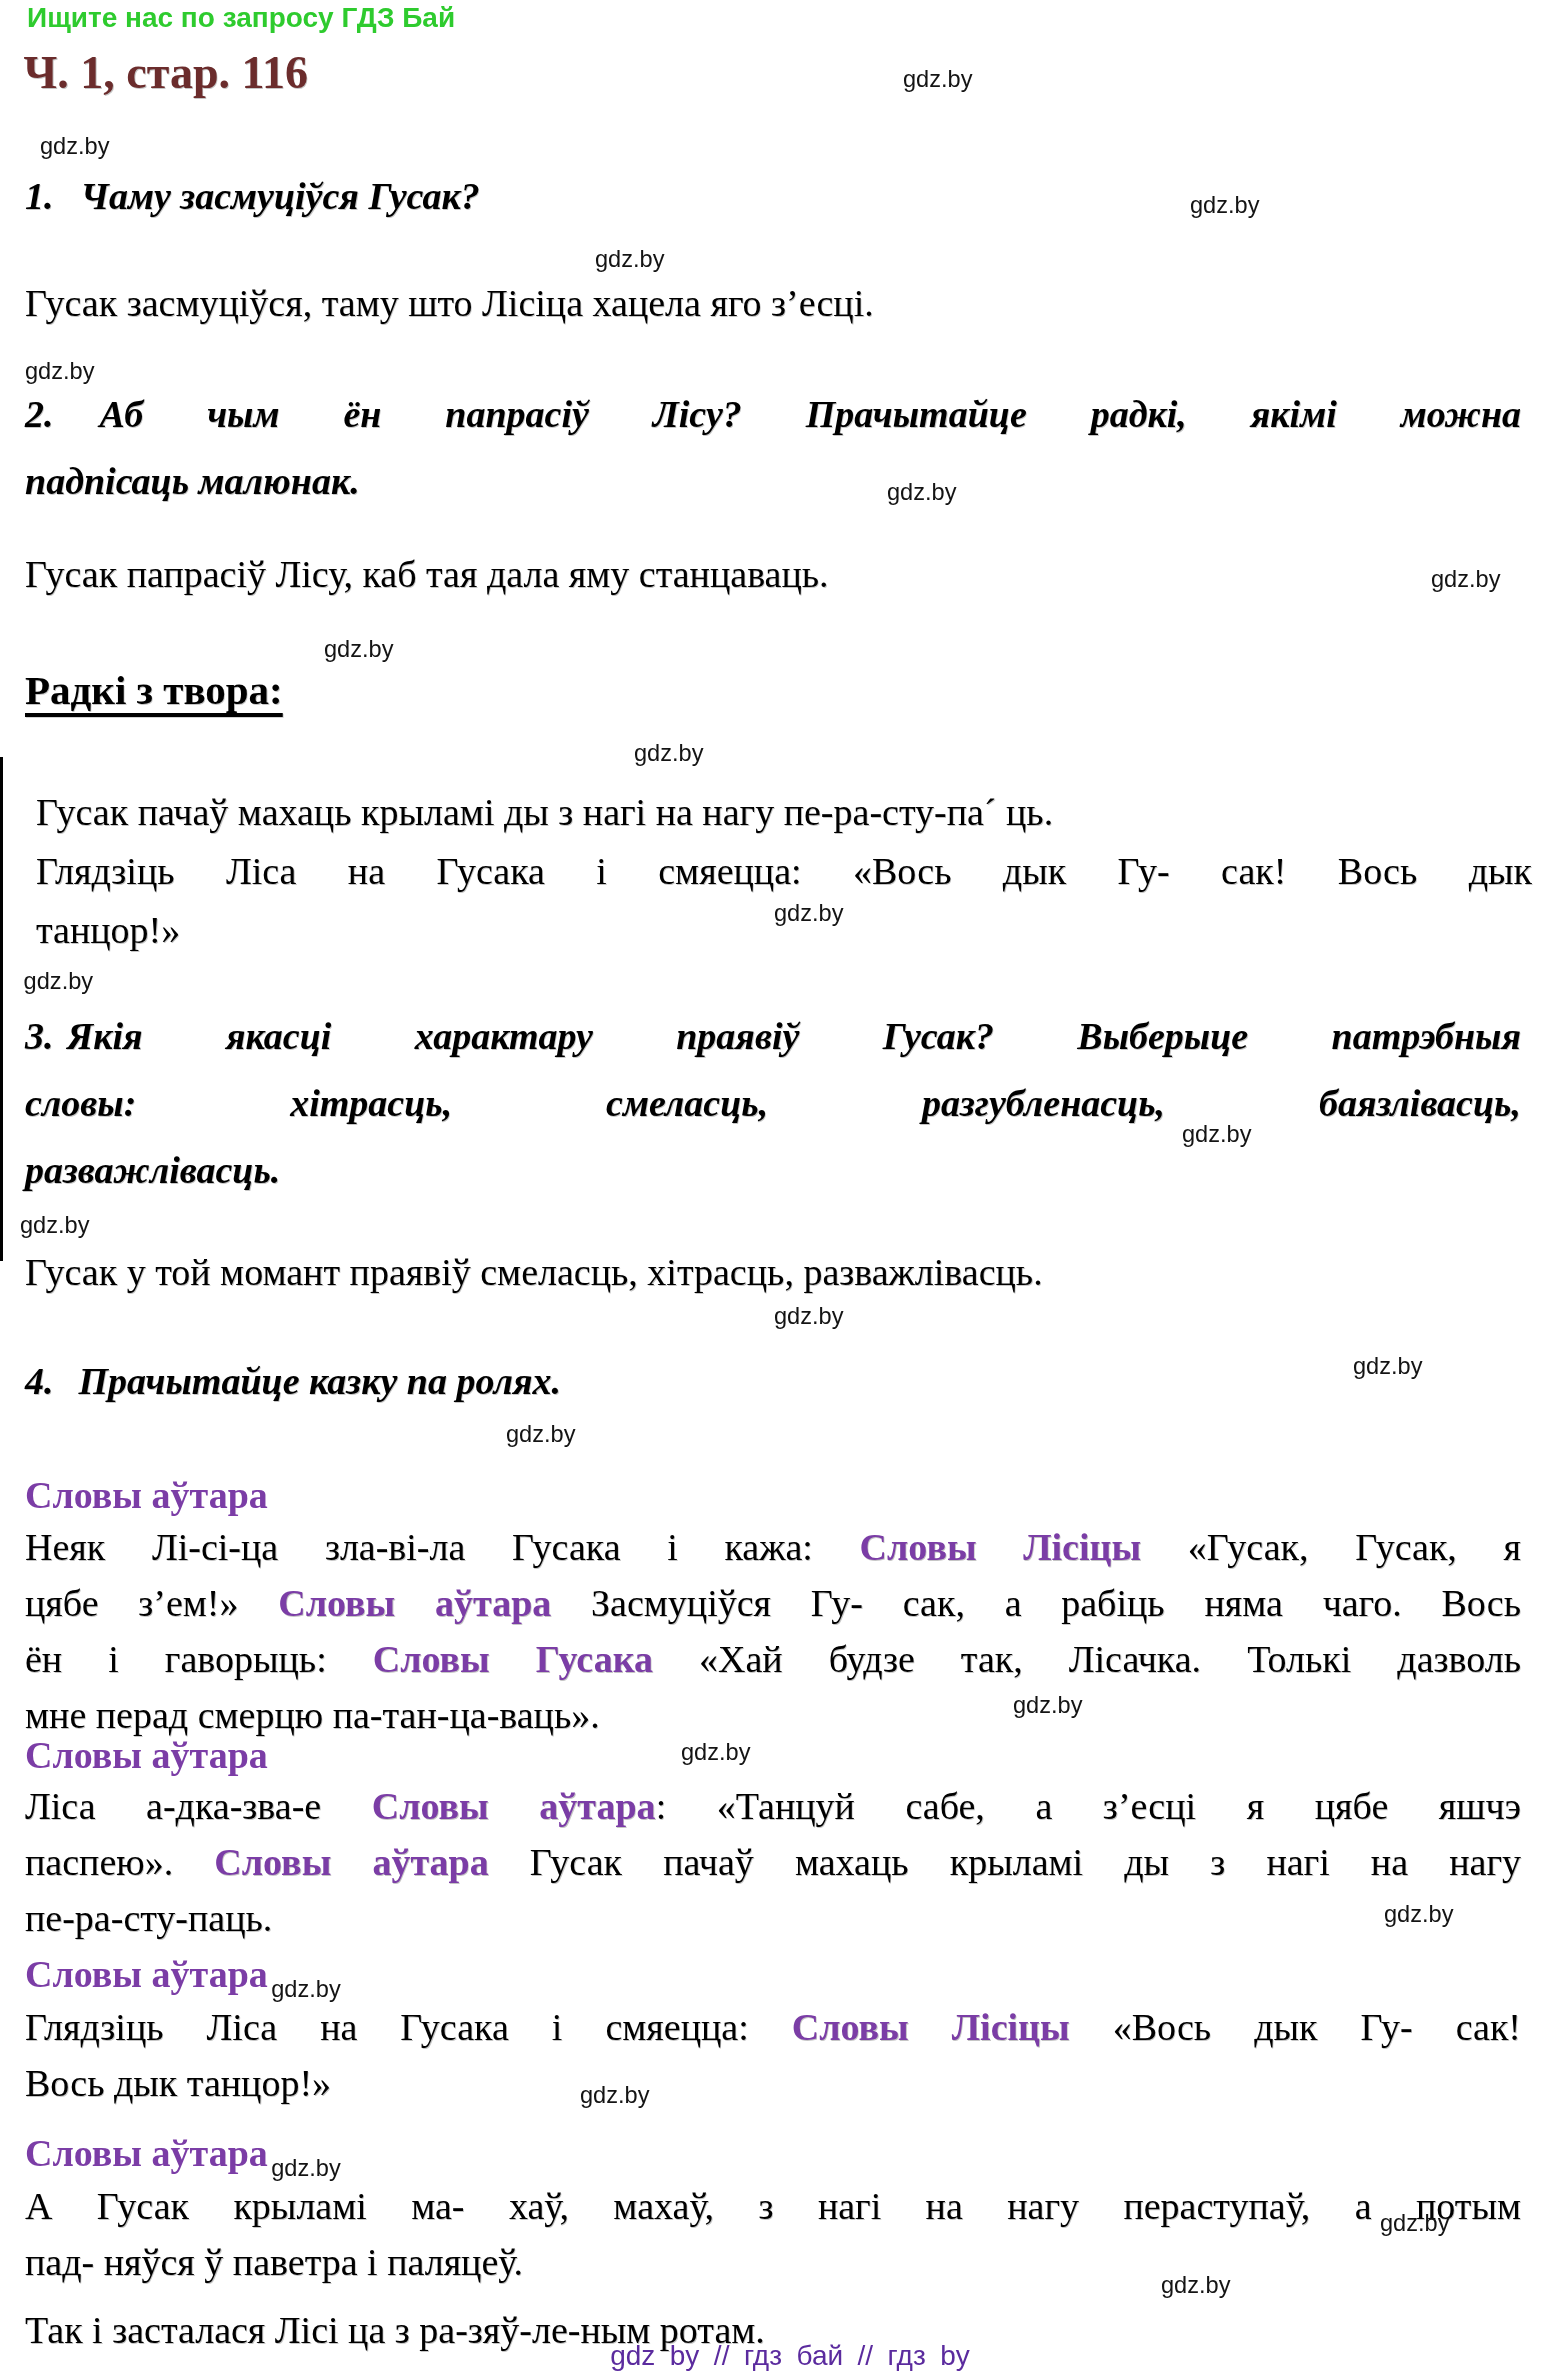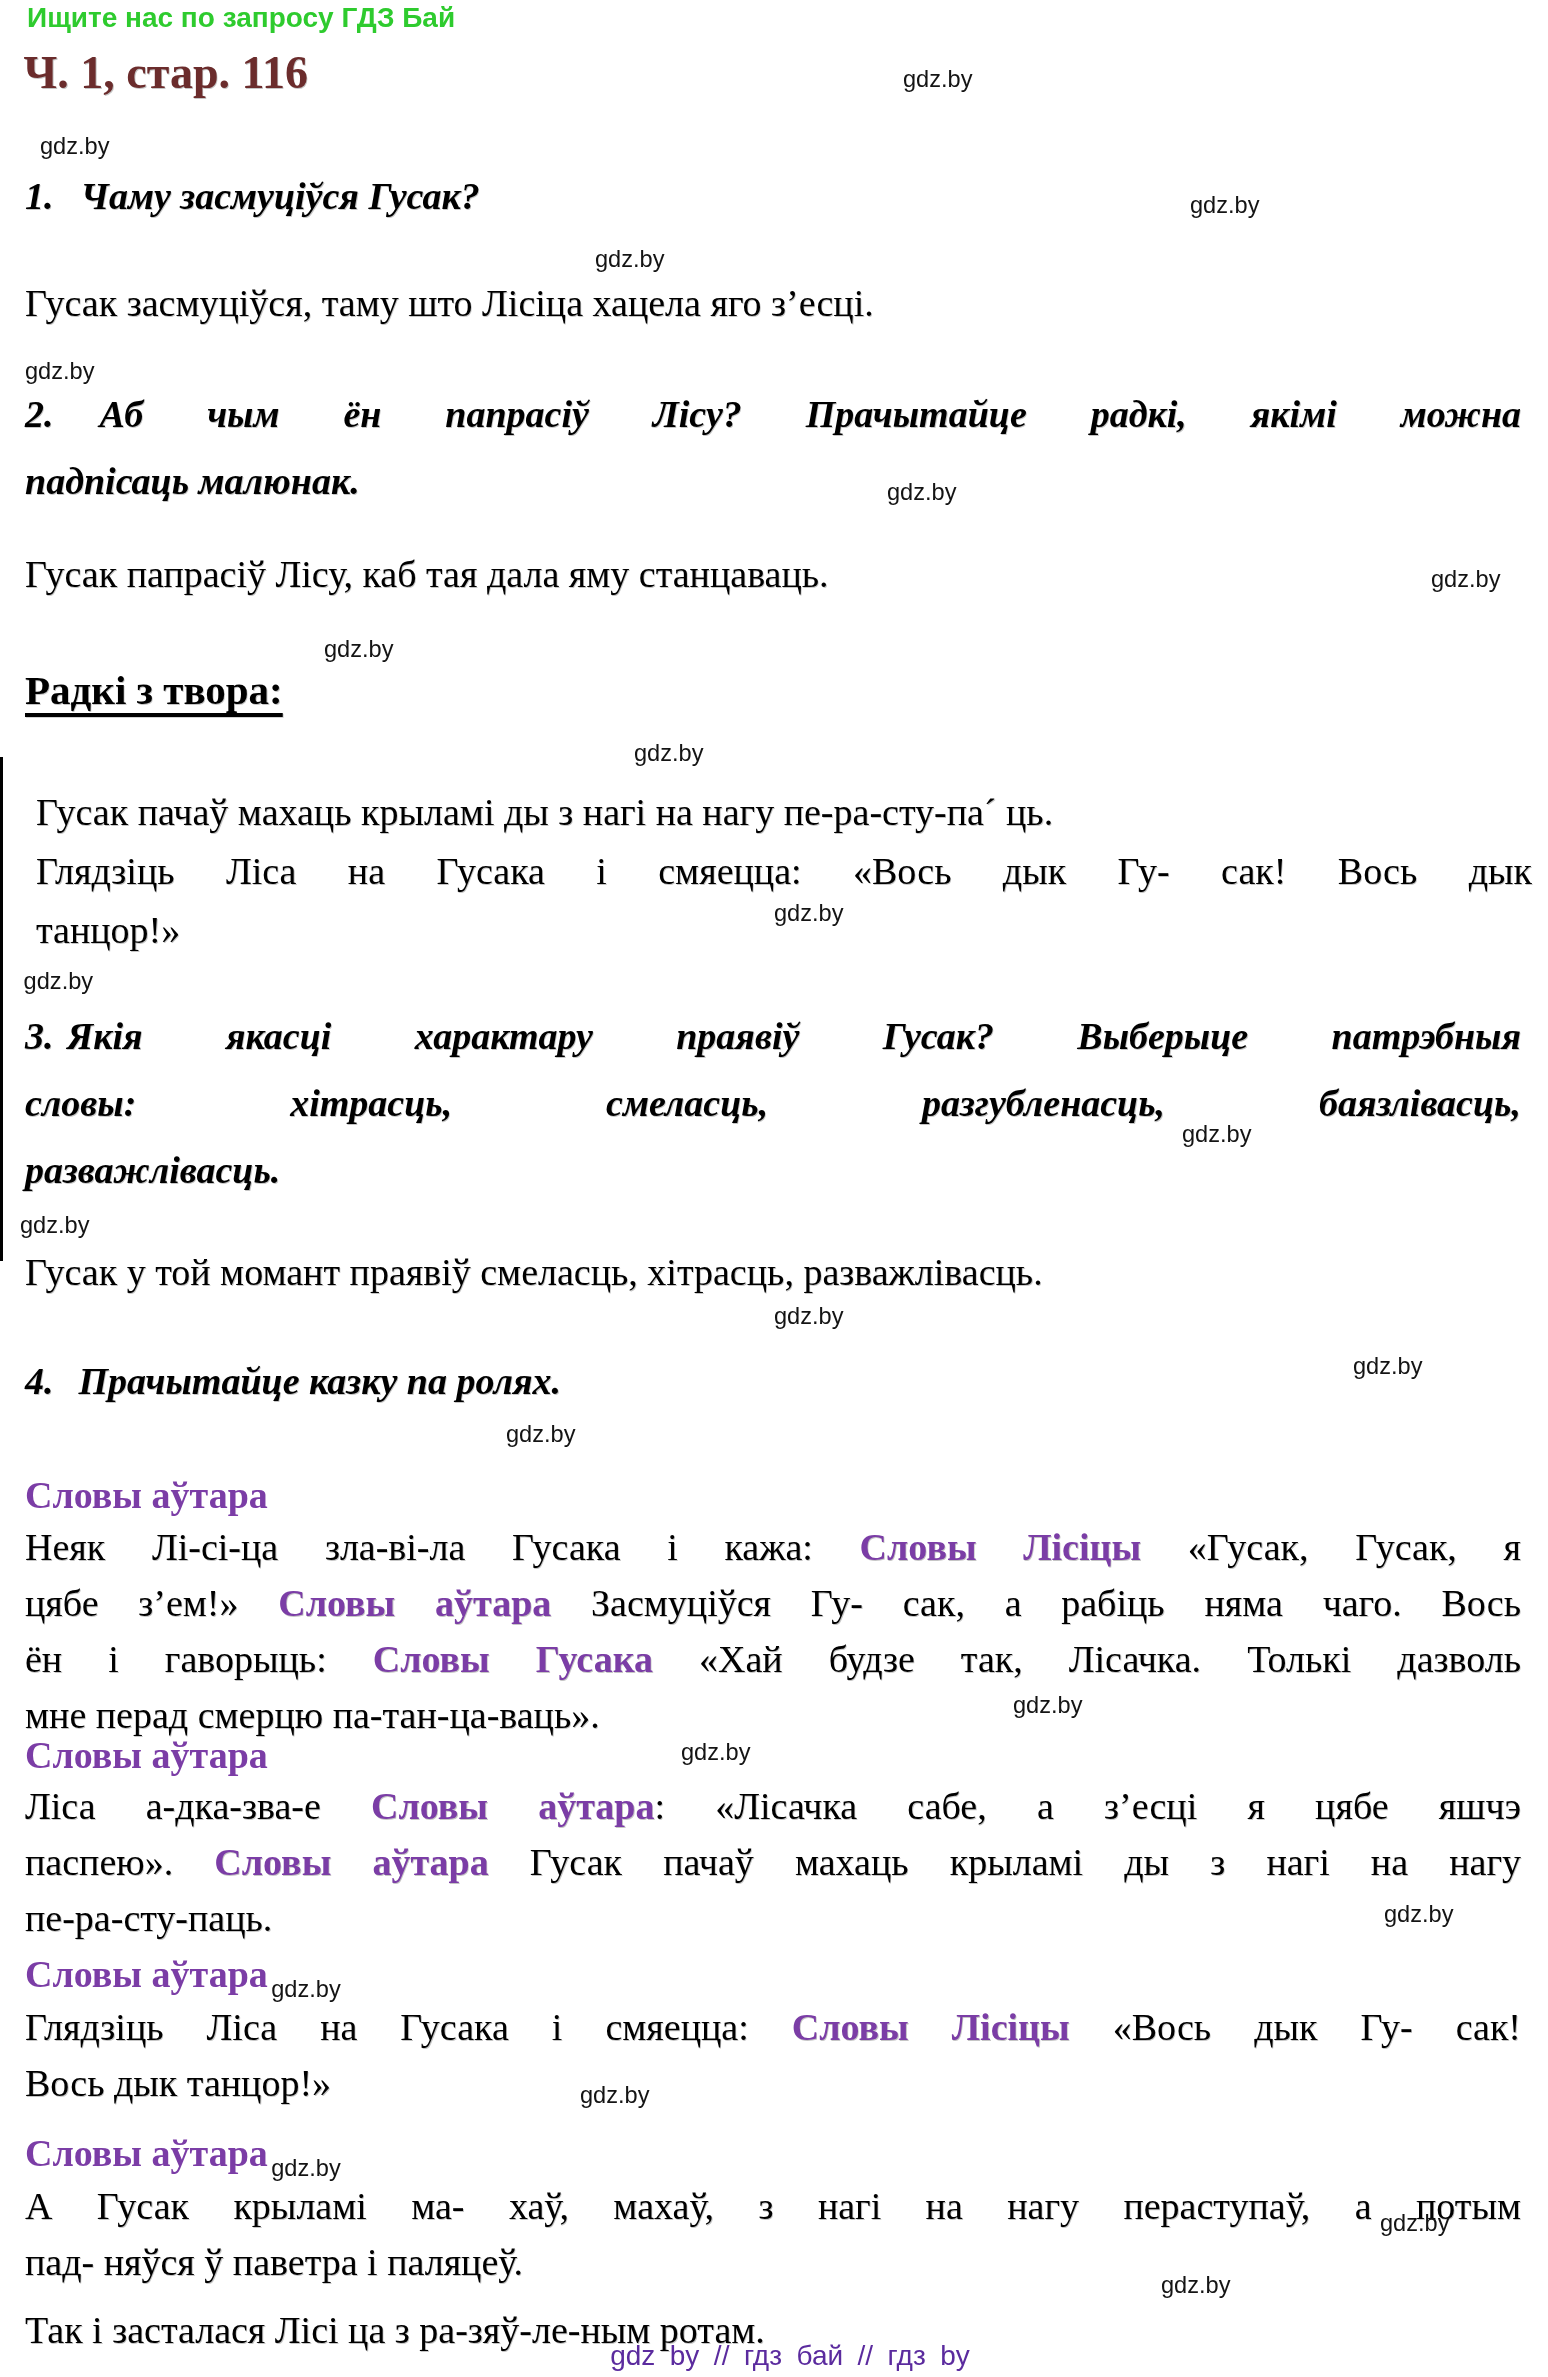--- a/index.html
+++ b/index.html
@@ -102,21 +102,21 @@
 <p class="abs rp txt w1775" style="top:1519px;left:25px;">
   <span class="jline"><span>Неяк Лі-сі-ца зла-ві-ла Гусака і кажа: </span><span class="lbl">Словы Лісіцы</span><span> «Гусак, Гусак, я</span></span>
   <span class="jline"><span>цябе з’ем!» </span><span class="lbl">Словы аўтара</span><span> Засмуціўся Гу- сак, а рабіць няма чаго. Вось</span></span>
   <span class="jline"><span>ён і гаворыць: </span><span class="lbl">Словы Гусака</span><span> «Хай будзе так, Лісачка. Толькі дазволь</span></span>
   <span class="lline">мне перад смерцю па-тан-ца-ваць».</span>
 </p>
 
 <p class="abs rp-head" style="top:1733px;left:25px;">Словы аўтара</p>
 
 <p class="abs rp txt w1775" style="top:1778px;left:25px;">
-  <span class="jline"><span>Ліса а-дка-зва-е </span><span class="lbl">Словы аўтара</span><span>: «Лісачка сабе, а з’есці я цябе яшчэ</span></span>
+  <span class="jline"><span>Ліса а-дка-зва-е </span><span class="lbl">Словы аўтара</span><span>: «Танцуй сабе, а з’есці я цябе яшчэ</span></span>
   <span class="jline"><span>паспею». </span><span class="lbl">Словы аўтара</span><span> Гусак пачаў махаць крыламі ды з нагі на нагу</span></span>
   <span class="lline">пе-ра-сту-паць.</span>
 </p>
 
 <p class="abs rp-head" style="top:1952px;left:25px;"><span>Словы аўтара</span><span class="wm-inline">gdz.by</span></p>
 
 <p class="abs rp txt w1775" style="top:1999px;left:25px;">
   <span class="jline"><span>Глядзіць Ліса на Гусака і смяецца: </span><span class="lbl">Словы Лісіцы</span><span> «Вось дык Гу- сак!</span></span>
   <span class="lline">Вось дык танцор!»</span>
 </p>

